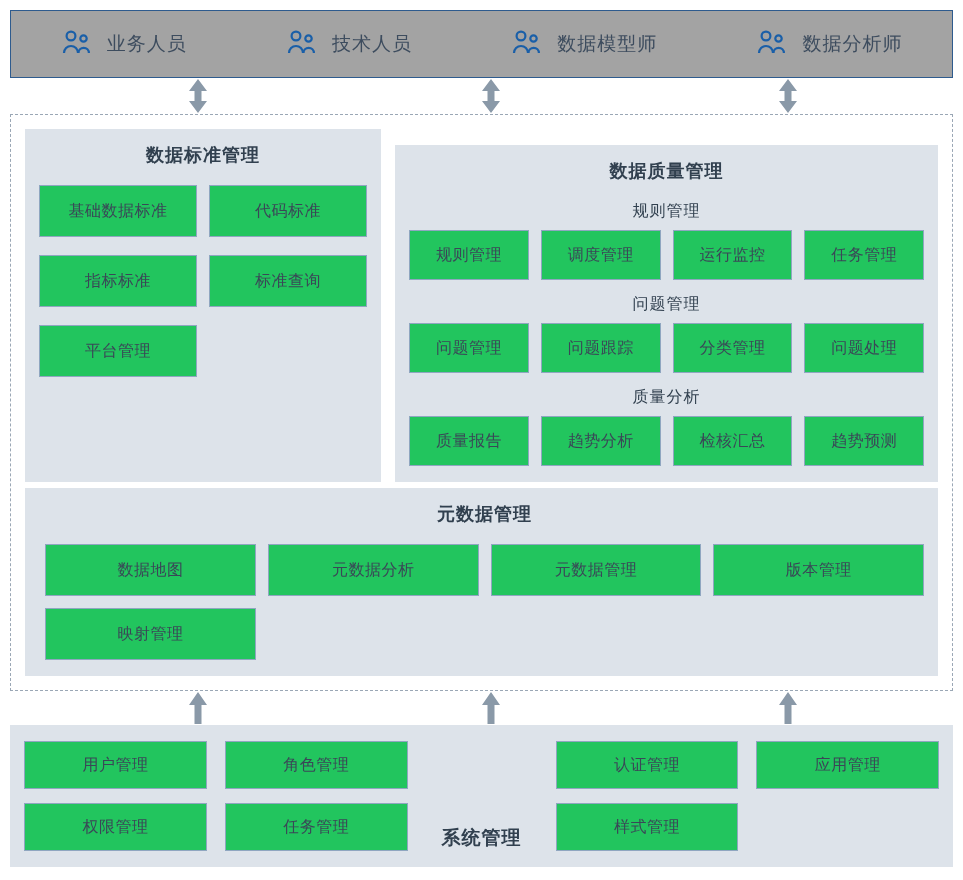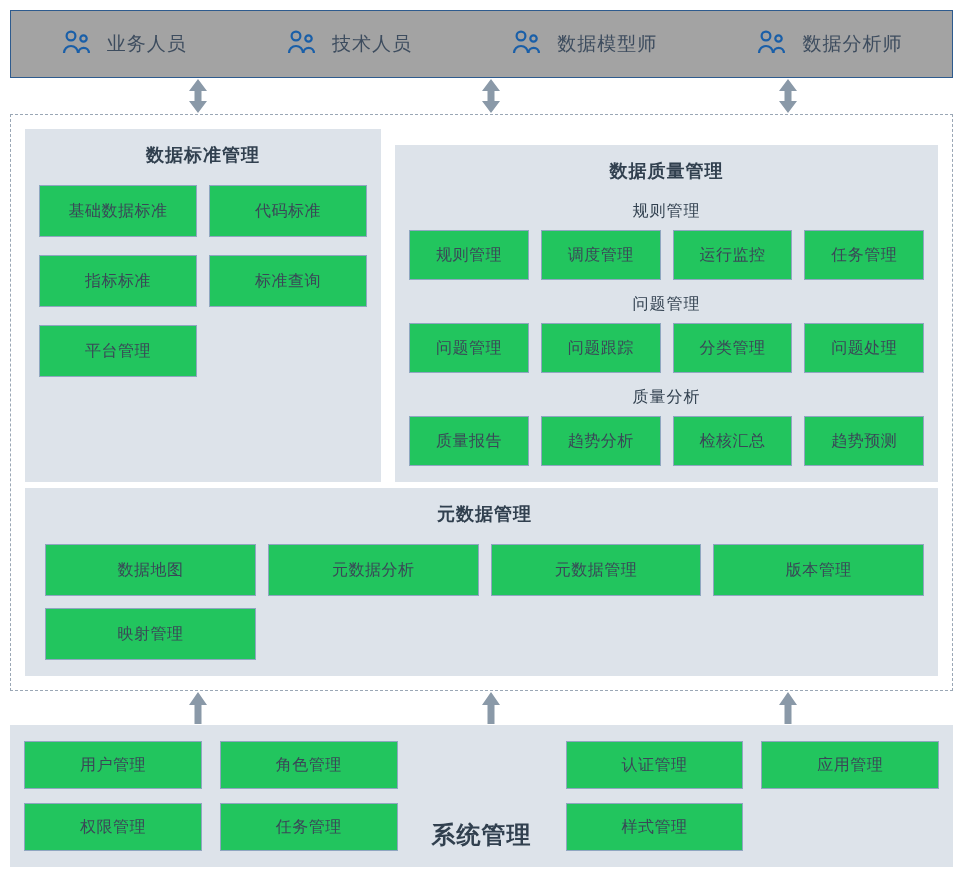--- a/index.html
+++ b/index.html
@@ -155,21 +155,21 @@
     align-items: flex-end;
     gap: 16px;
   }
   .sys-side {
     display: grid;
     grid-template-columns: 1fr 1fr;
     gap: 14px 18px;
     flex: 1;
   }
   .sys-title {
-    font-size: 24px;
+    font-size: 19px;
     font-weight: bold;
     color: #31404f;
     letter-spacing: 1px;
     white-space: nowrap;
     padding: 0 18px;
     text-align: center;
   }
   .sys .cell { height: 48px; }
 </style>
 </head>

